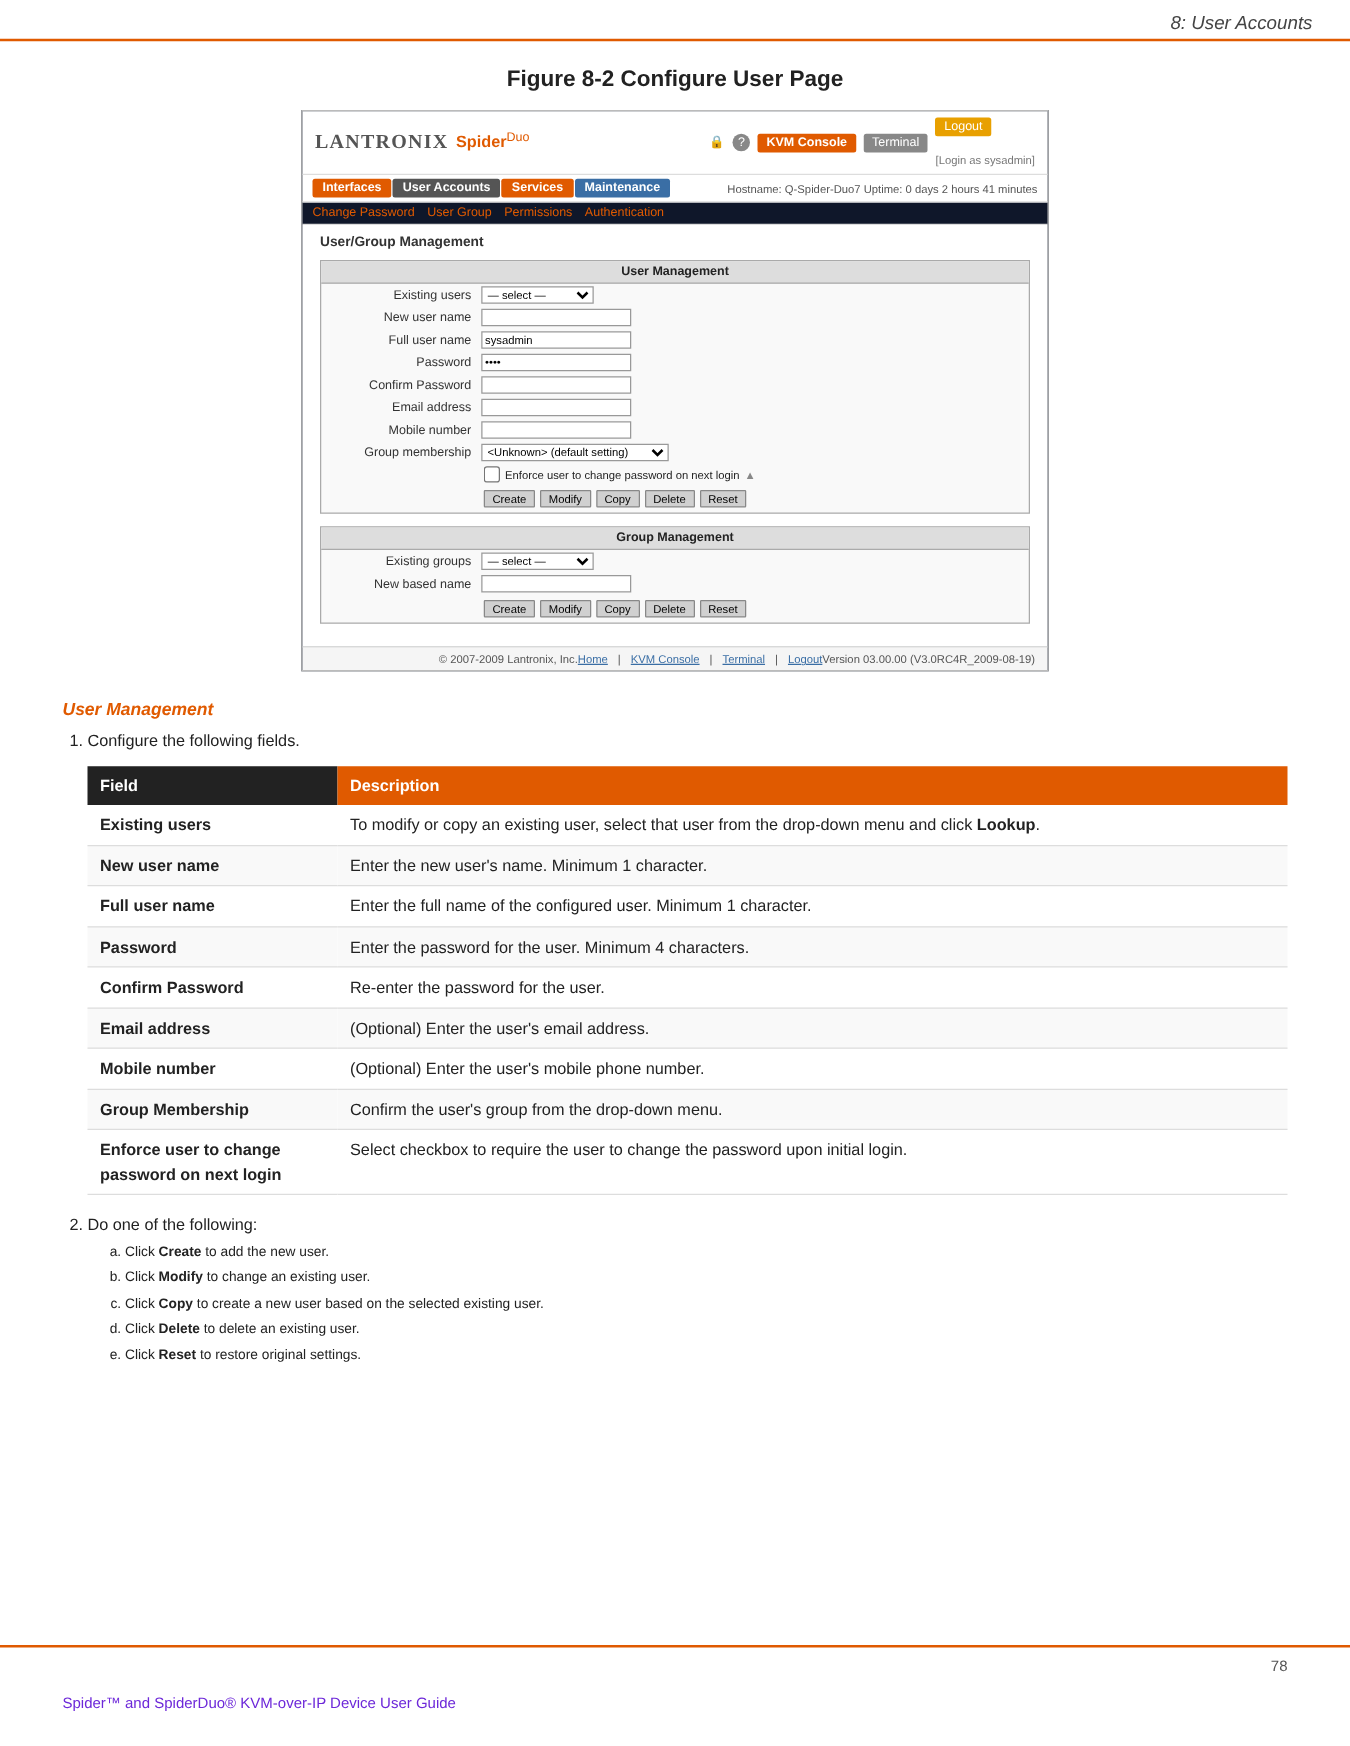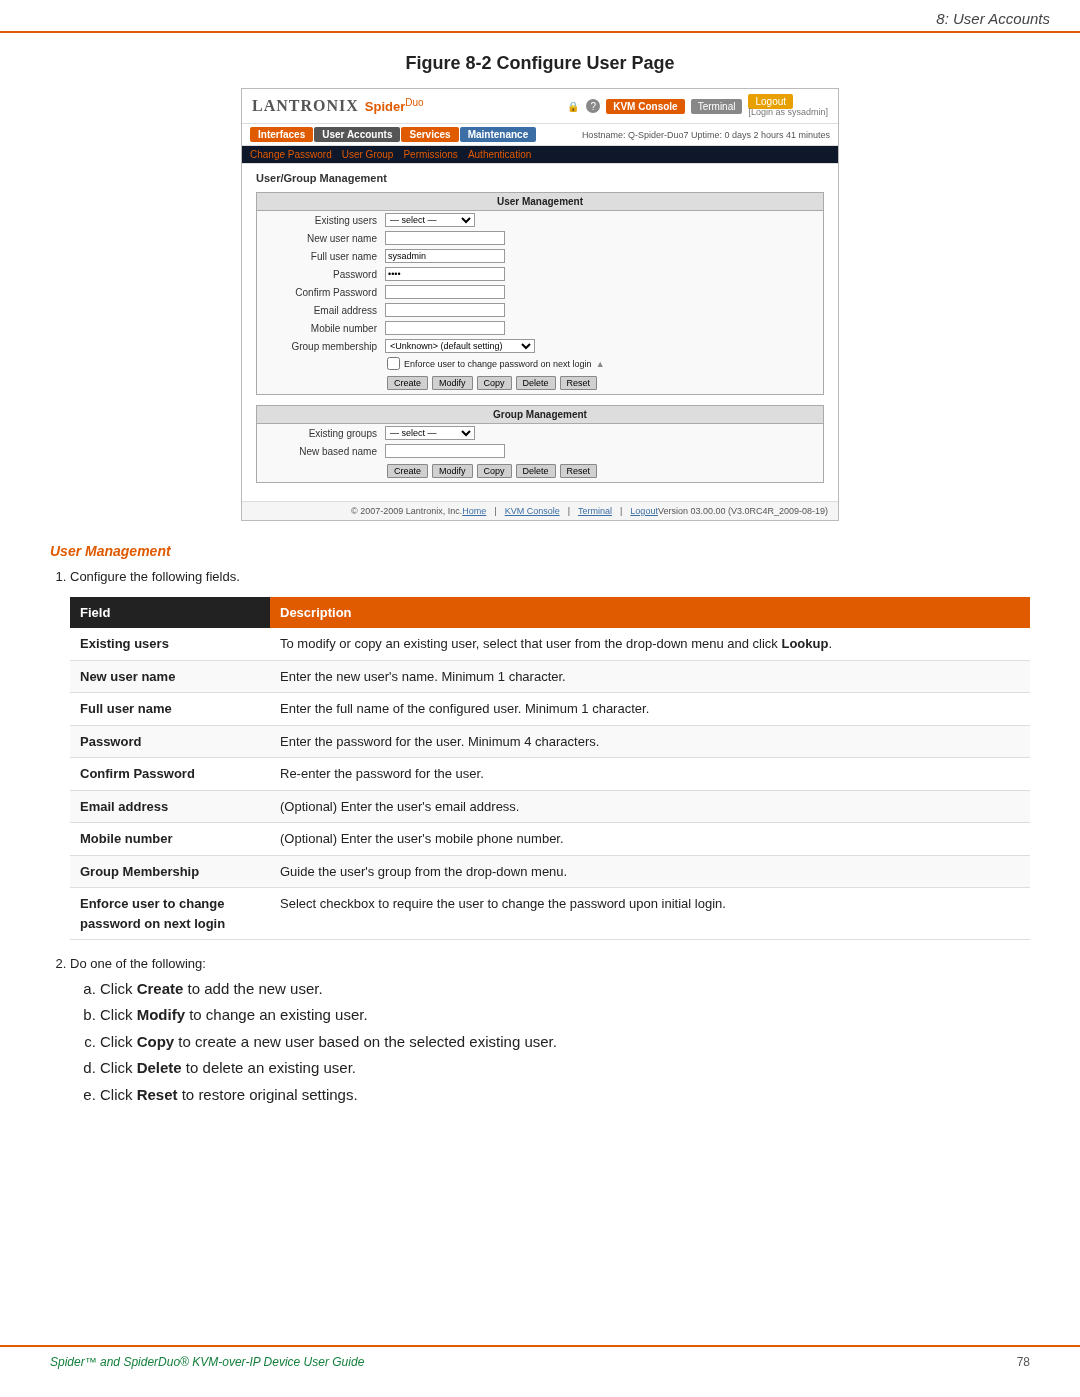--- a/index.html
+++ b/index.html
@@ -99,20 +99,21 @@
       background: #e8a000;
       color: #fff;
       padding: 2px 7px;
       border-radius: 2px;
       font-size: 10px;
     }
     .spider-topbar-login {
       font-size: 9px;
       color: #777;
       text-align: right;
+      margin-top: 16px;
     }
 
     
     .spider-navbar {
       background: #fff;
       display: flex;
       align-items: center;
       padding: 3px 8px;
       gap: 1px;
       border-bottom: 1px solid #ddd;
@@ -298,39 +299,39 @@
     .field-table tr:nth-child(even) td { background: #f9f9f9; }
     .field-table tr:nth-child(odd) td { background: #fff; }
 
     
     .alpha-list {
       list-style-type: lower-alpha;
       padding-left: 30px;
       margin: 4px 0 10px 0;
     }
     .alpha-list li {
-      font-size: 15px;
+      font-size: 11px;
       margin-bottom: 4px;
       line-height: 1.5;
     }
 
     
     .page-footer {
       border-top: 2px solid #e05a00;
       display: flex;
       justify-content: space-between;
       padding: 8px 50px;
       position: absolute;
       bottom: 20px;
       left: 0; right: 0;
     }
     .page-footer-text {
       font-size: 12px;
-      font-style: italic;
-      color: #15803d;
+      color: #6d28d9;
+      margin-top: 29px;
     }
     .page-footer-num {
       font-size: 12px;
       color: #555;
     }
   </style>
 </head>
 <body>
 
 <div class="page-header">
@@ -505,21 +506,21 @@
             <tr>
               <td>Email address</td>
               <td>(Optional) Enter the user's email address.</td>
             </tr>
             <tr>
               <td>Mobile number</td>
               <td>(Optional) Enter the user's mobile phone number.</td>
             </tr>
             <tr>
               <td>Group Membership</td>
-              <td>Guide the user's group from the drop-down menu.</td>
+              <td>Confirm the user's group from the drop-down menu.</td>
             </tr>
             <tr>
               <td>Enforce user to change password on next login</td>
               <td>Select checkbox to require the user to change the password upon initial login.</td>
             </tr>
           </tbody>
       </table>
     </li>
     <li>
       <span>Do one of the following:</span>

